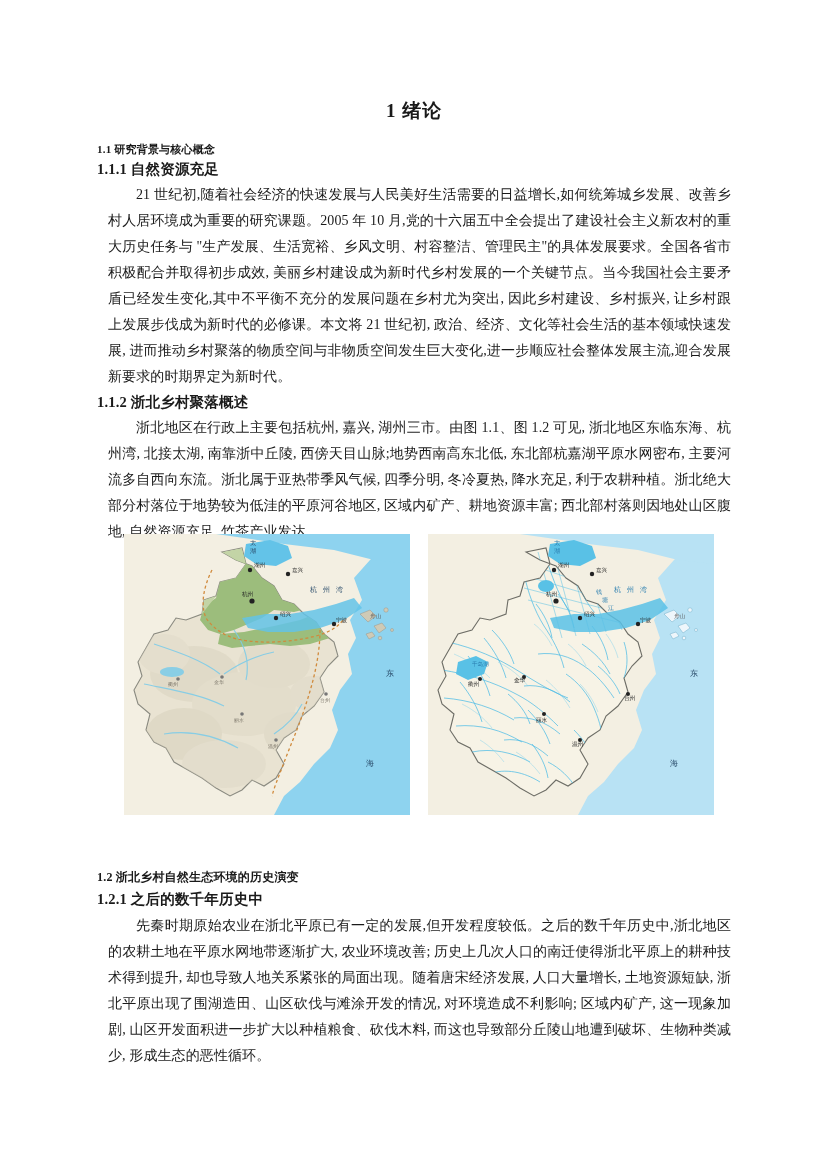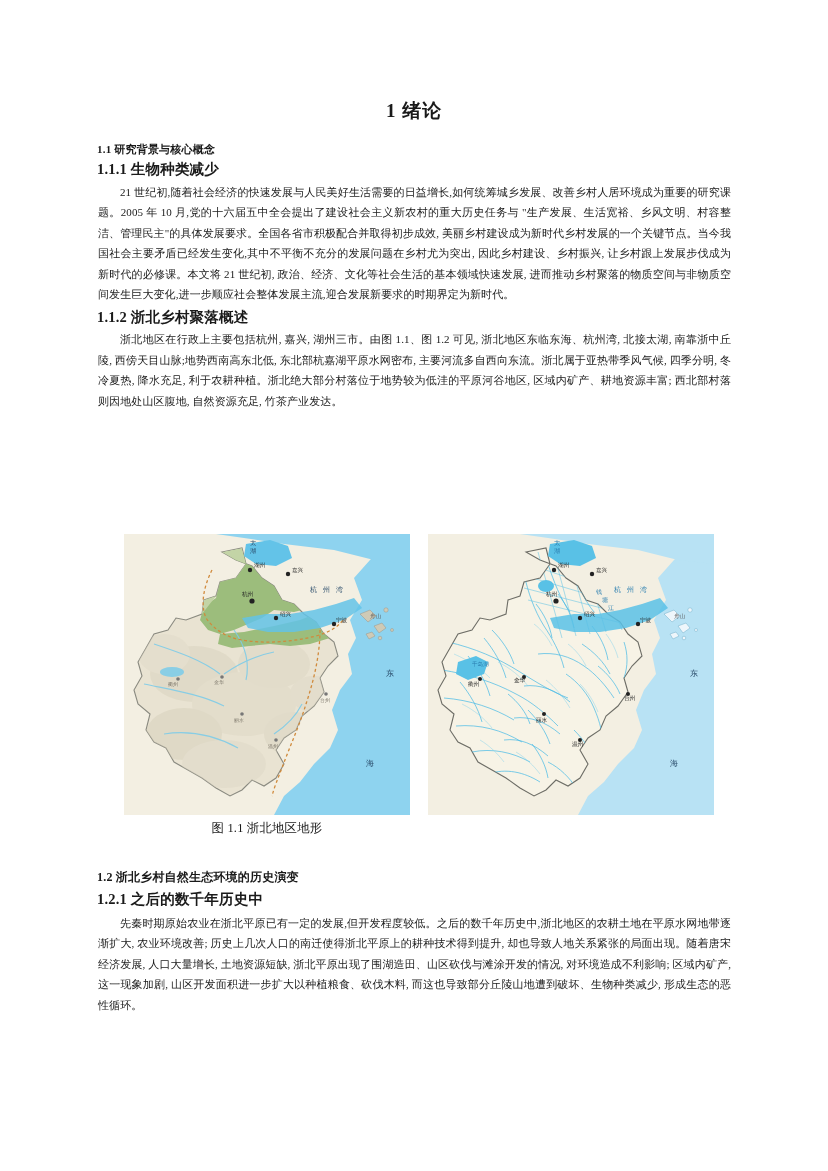--- a/index.html
+++ b/index.html
@@ -47,23 +47,23 @@
   }
   h3.subsec {
     font-size: 14.5px;
     font-weight: bold;
     margin: 2px 0 1px 0;
     line-height: 1.5;
     letter-spacing: 0.2px;
   }
 
   p.body {
-    font-size: 11px;
+    font-size: 14px;
     line-height: 1.86;
-    margin: 0 0 0 1px;
+    margin: 0 0 0 11px;
     text-align: justify;
     text-justify: inter-ideograph;
     text-indent: 2em;
     letter-spacing: 0.1px;
   }
 
   
   .figures {
     position: absolute;
     left: 124px;
@@ -115,21 +115,21 @@
 <body>
 
 <div class="page">
 
   <div class="content">
 
     <h1 class="chapter-title">1 绪论</h1>
 
     <h2 class="sec">1.1 研究背景与核心概念</h2>
 
-    <h3 class="subsec">1.1.1 生物种类减少</h3>
+    <h3 class="subsec">1.1.1 自然资源充足</h3>
 
     <p class="body">21 世纪初,随着社会经济的快速发展与人民美好生活需要的日益增长,如何统筹城乡发展、改善乡村人居环境成为重要的研究课题。2005 年 10 月,党的十六届五中全会提出了建设社会主义新农村的重大历史任务与 "生产发展、生活宽裕、乡风文明、村容整洁、管理民主"的具体发展要求。全国各省市积极配合并取得初步成效, 美丽乡村建设成为新时代乡村发展的一个关键节点。当今我国社会主要矛盾已经发生变化,其中不平衡不充分的发展问题在乡村尤为突出, 因此乡村建设、乡村振兴, 让乡村跟上发展步伐成为新时代的必修课。本文将 21 世纪初, 政治、经济、文化等社会生活的基本领域快速发展, 进而推动乡村聚落的物质空间与非物质空间发生巨大变化,进一步顺应社会整体发展主流,迎合发展新要求的时期界定为新时代。</p>
 
     <h3 class="subsec">1.1.2 浙北乡村聚落概述</h3>
 
     <p class="body">浙北地区在行政上主要包括杭州, 嘉兴, 湖州三市。由图 1.1、图 1.2 可见, 浙北地区东临东海、杭州湾, 北接太湖, 南靠浙中丘陵, 西傍天目山脉;地势西南高东北低, 东北部杭嘉湖平原水网密布, 主要河流多自西向东流。浙北属于亚热带季风气候, 四季分明, 冬冷夏热, 降水充足, 利于农耕种植。浙北绝大部分村落位于地势较为低洼的平原河谷地区, 区域内矿产、耕地资源丰富; 西北部村落则因地处山区腹地, 自然资源充足, 竹茶产业发达。</p>
   </div>
 
   <div class="figures">
 
@@ -396,21 +396,20 @@
           <text x="86" y="148">金华</text>
           <text x="108" y="188">丽水</text>
           <text x="196" y="166">台州</text>
           <text x="144" y="212">温州</text>
         </g>
       </svg>
     </div>
   </div>
 
   <div class="captions">
-    <div class="caption left">图 1.1 浙北地区地形</div>
   </div>
 
   <div class="lower">
     <h2 class="sec">1.2 浙北乡村自然生态环境的历史演变</h2>
     <h3 class="subsec">1.2.1 之后的数千年历史中</h3>
     <p class="body">先秦时期原始农业在浙北平原已有一定的发展,但开发程度较低。之后的数千年历史中,浙北地区的农耕土地在平原水网地带逐渐扩大, 农业环境改善; 历史上几次人口的南迁使得浙北平原上的耕种技术得到提升, 却也导致人地关系紧张的局面出现。随着唐宋经济发展, 人口大量增长, 土地资源短缺, 浙北平原出现了围湖造田、山区砍伐与滩涂开发的情况, 对环境造成不利影响; 区域内矿产, 这一现象加剧, 山区开发面积进一步扩大以种植粮食、砍伐木料, 而这也导致部分丘陵山地遭到破坏、生物种类减少, 形成生态的恶性循环。</p>
   </div>
 
 </div>
 

